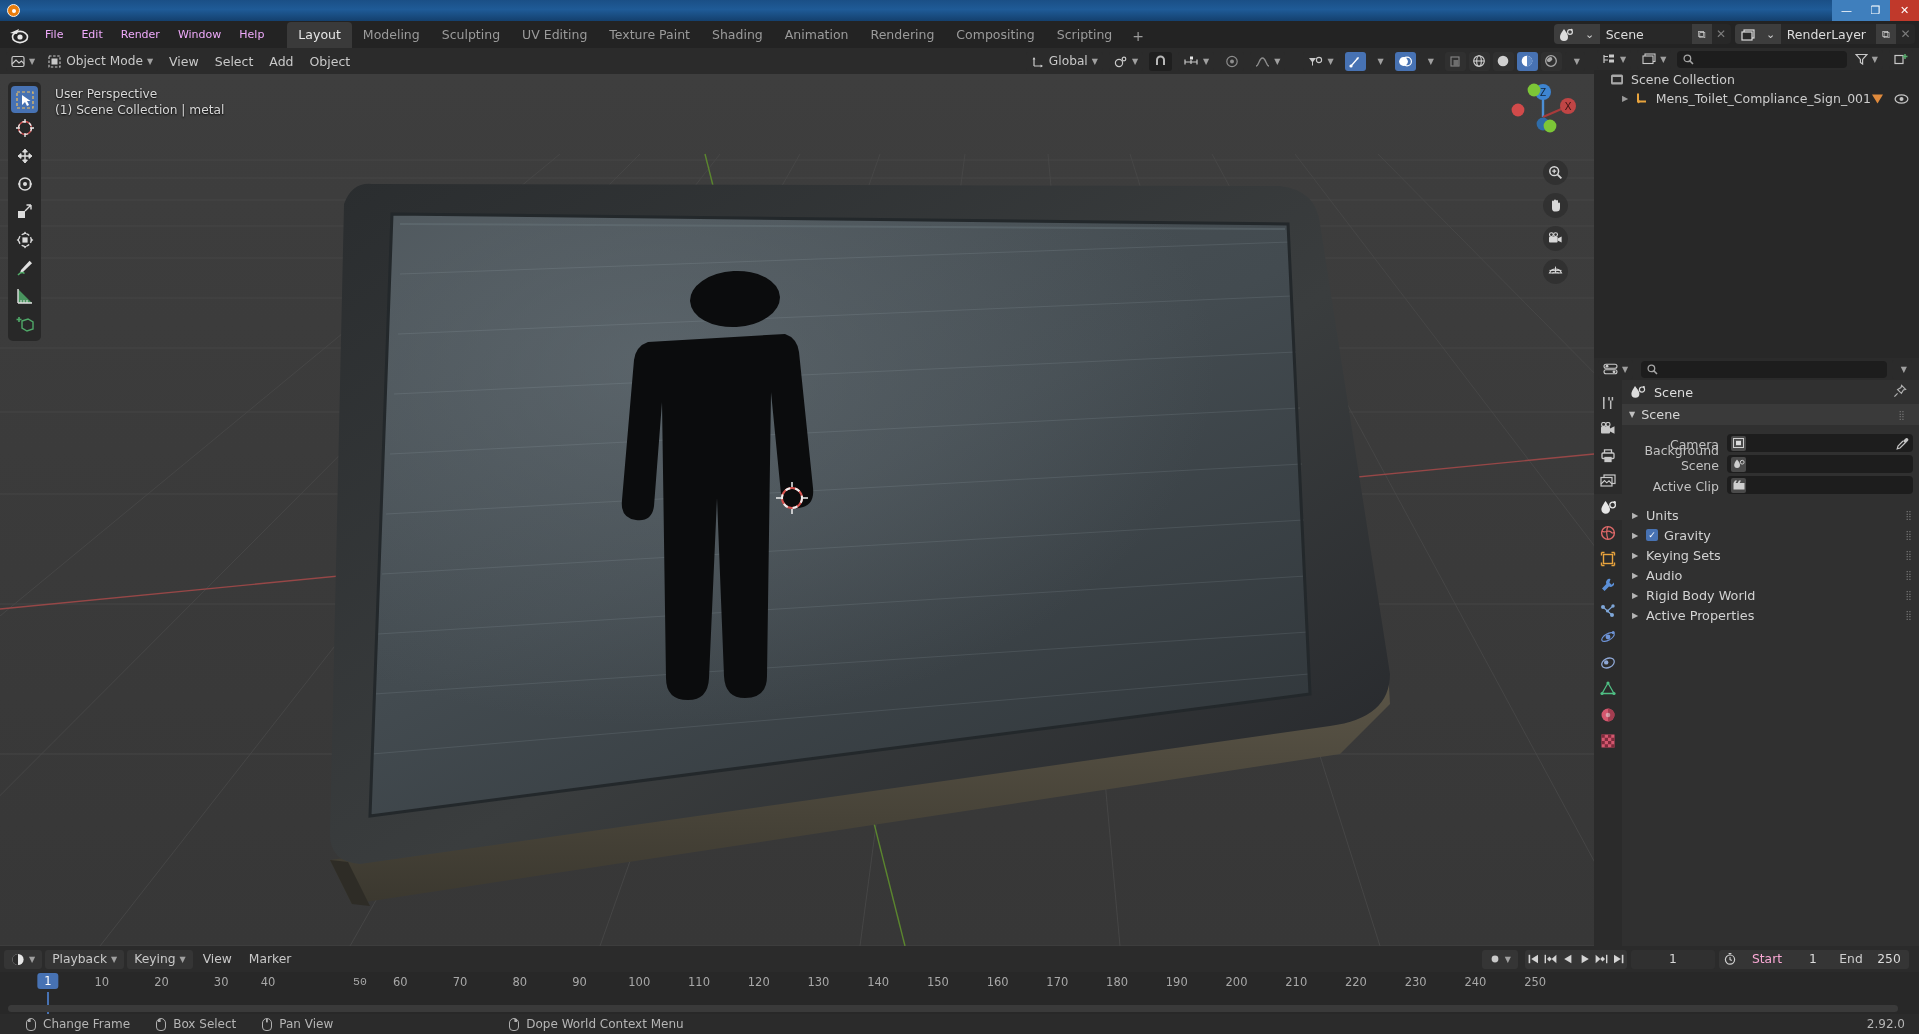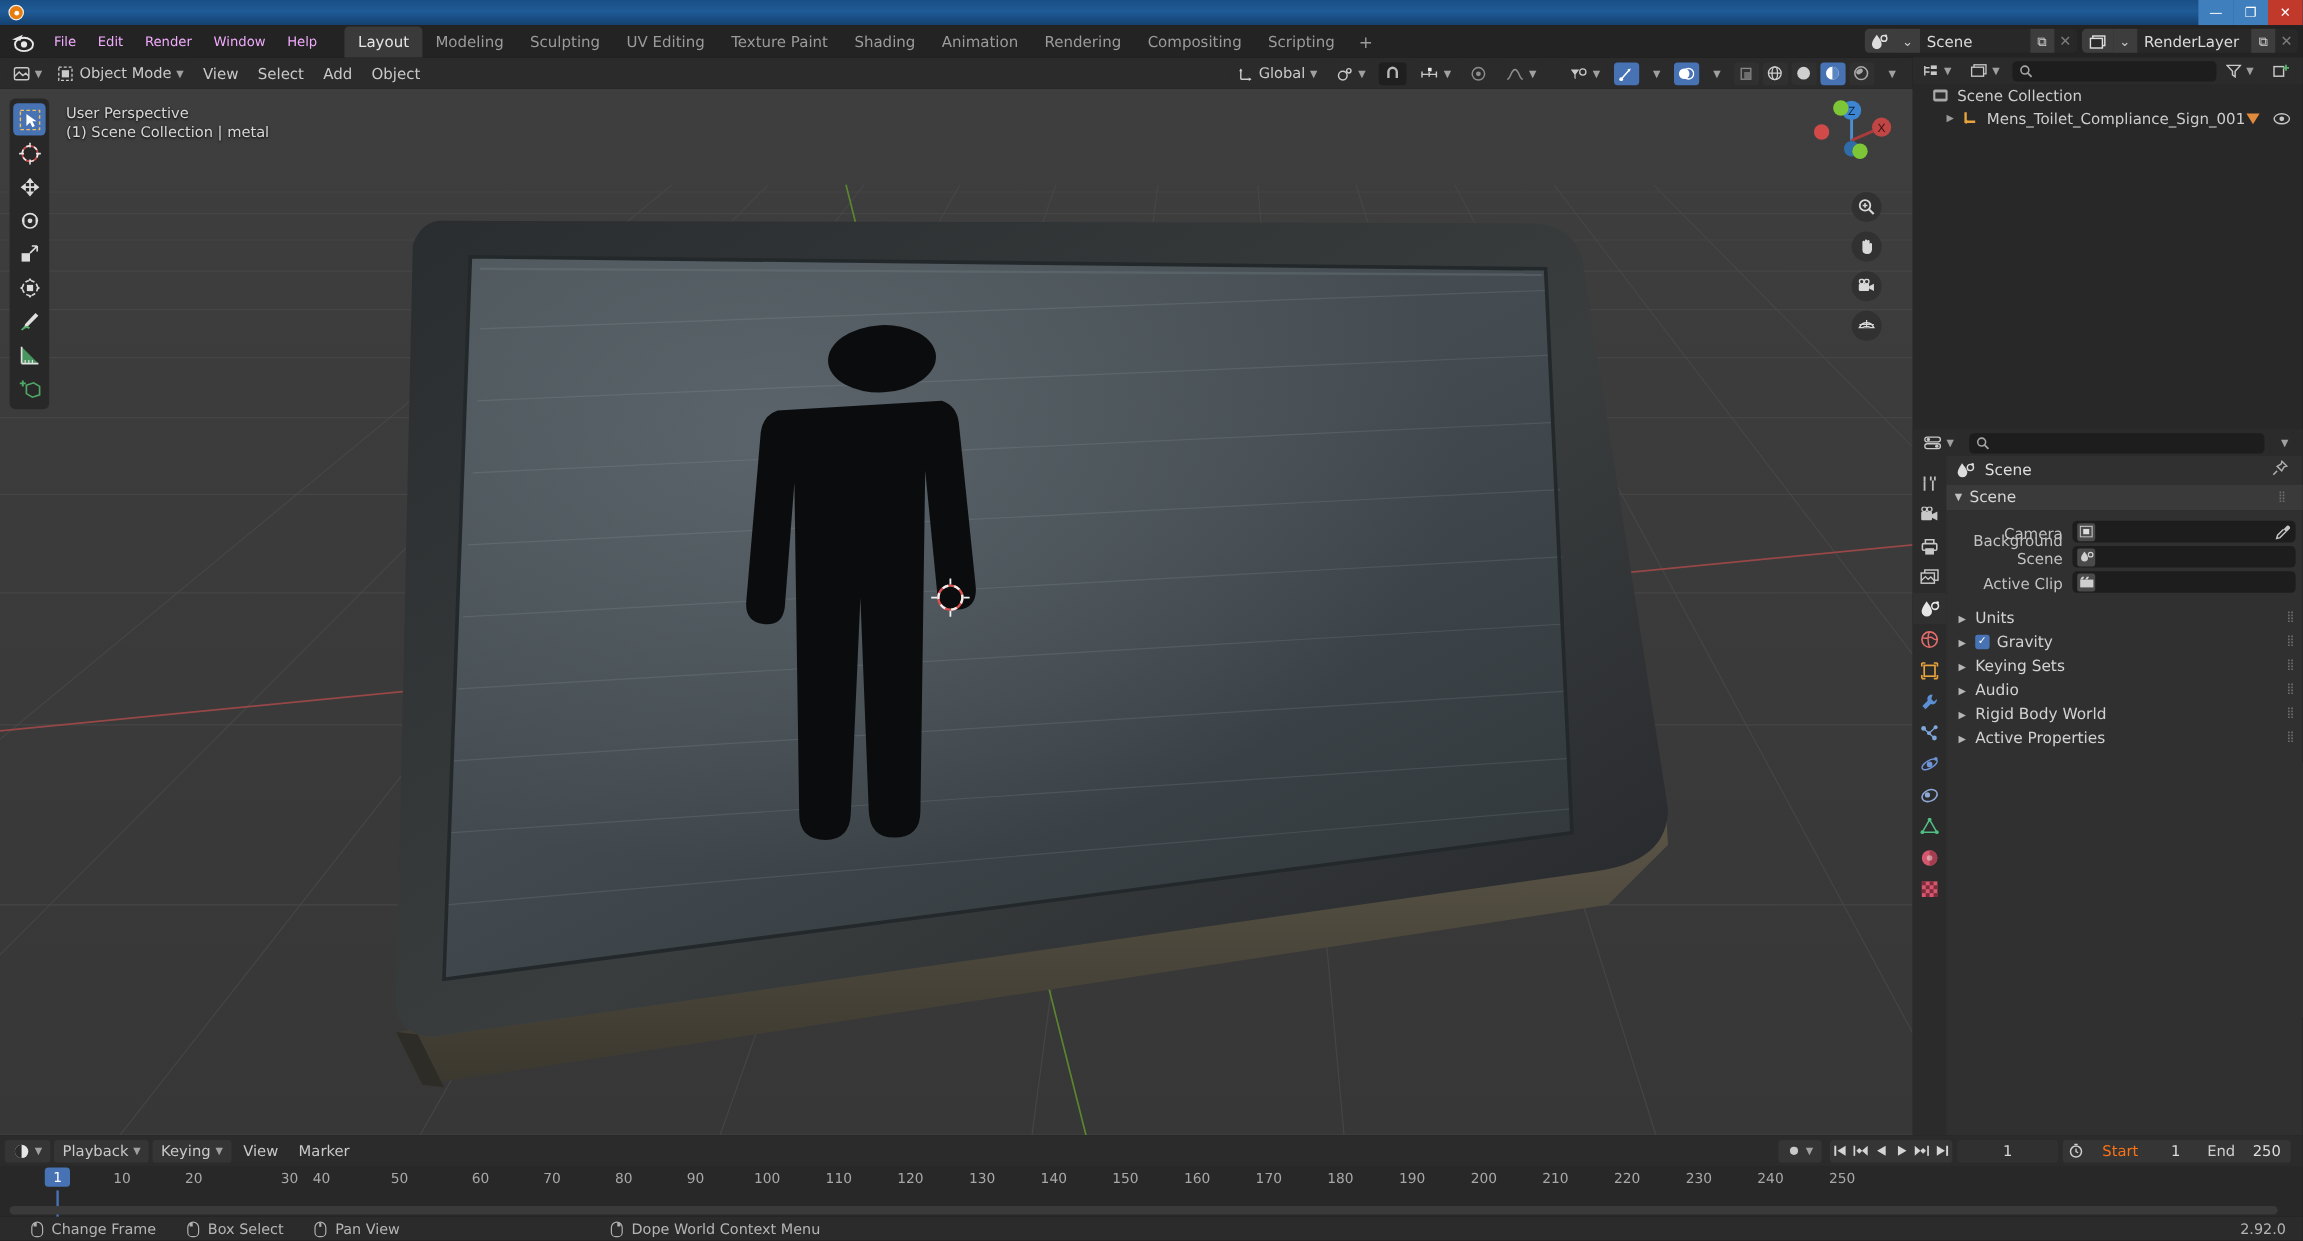--- a/index.html
+++ b/index.html
@@ -920,35 +920,35 @@
       </div>
       <div class="frm-field" style="width:84px">1</div>
       <div style="display:flex; align-items:center; background:#353535; border-radius:3px; height:19px;">
         <div style="width:22px; display:flex; align-items:center; justify-content:center">
           <svg width="12" height="12" viewBox="0 0 12 12">
               <circle cx="6" cy="6.6" r="4.6" fill="none" stroke="#d0d0d0" stroke-width="1.2"></circle>
               <path d="M6 4 L6 6.6 L7.8 7.6" stroke="#d0d0d0" stroke-width="1.1" fill="none"></path>
               <path d="M4.6 0.6 L7.4 0.6" stroke="#d0d0d0" stroke-width="1.3"></path>
             </svg>
         </div>
-        <div style="width:52px; text-align:center; font-size:12.3px; color:#f97316">Start</div>
+        <div style="width:52px; text-align:center; font-size:12.3px; color:#f9a8d4">Start</div>
         <div style="width:40px; text-align:center; font-size:12.3px; color:#dcdcdc">1</div>
         <div style="width:36px; text-align:center; font-size:12.3px; color:#cfcfcf">End</div>
         <div style="width:40px; text-align:center; font-size:12.3px; color:#dcdcdc">250</div>
       </div>
     </div>
   </div>
 
   <div id="tl-ruler">
       <div class="cur-frame-badge" style="left: 48px;">1</div>
       <div class="tick" style="left: 101.752px;">10</div>
       <div class="tick" style="left: 161.476px;">20</div>
-      <div class="tick" style="left: 221.201px; margin-left: 20px;">30</div>
+      <div class="tick" style="left: 221.201px;">30</div>
       <div class="tick" style="left: 268px;">40</div>
-      <div class="tick" style="left: 333px;">50</div>
+      <div class="tick" style="left: 360px; font-family: Liberation Mono, monospace;">50</div>
       <div class="tick" style="left: 400.374px;">60</div>
       <div class="tick" style="left: 460.098px;">70</div>
       <div class="tick" style="left: 519.823px;">80</div>
       <div class="tick" style="left: 579.547px;">90</div>
       <div class="tick" style="left: 639.272px;">100</div>
       <div class="tick" style="left: 698.996px;">110</div>
       <div class="tick" style="left: 758.72px;">120</div>
       <div class="tick" style="left: 818.445px;">130</div>
       <div class="tick" style="left: 878.169px; text-align: center;">140</div>
       <div class="tick" style="left: 937.894px;">150</div>

